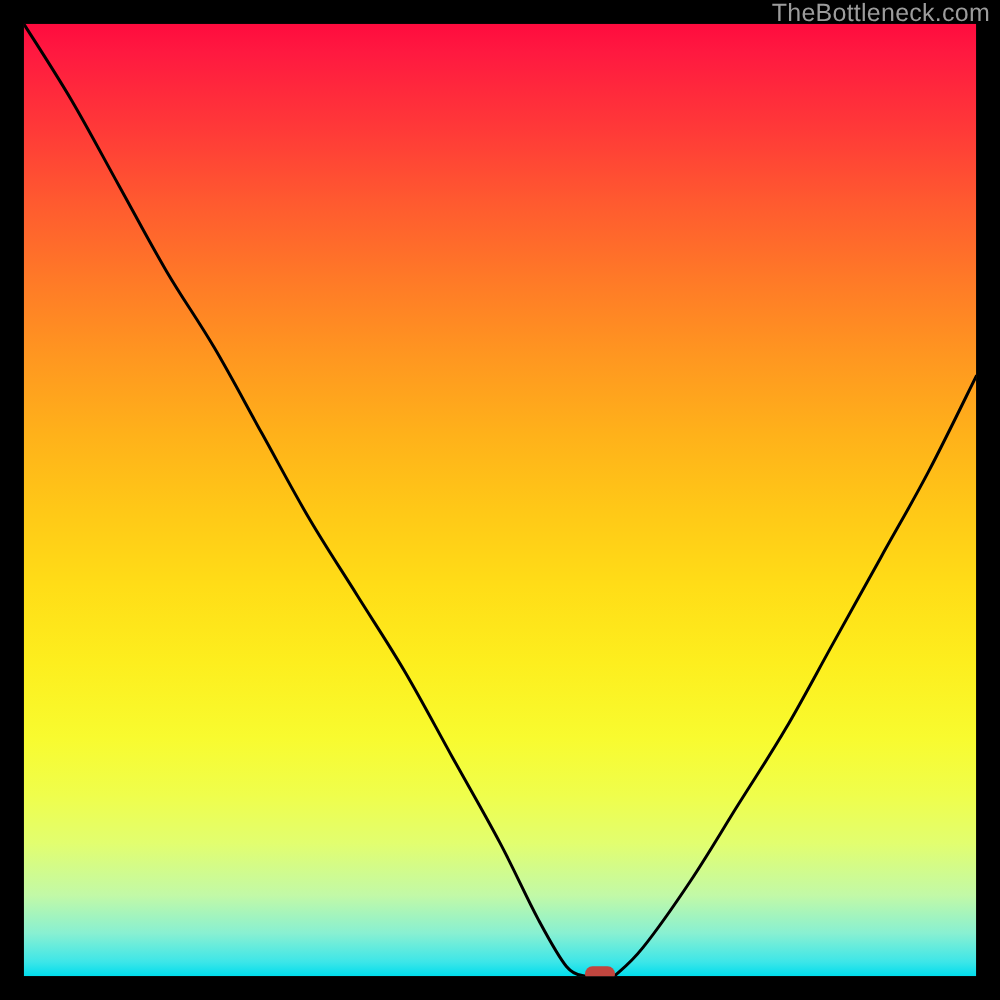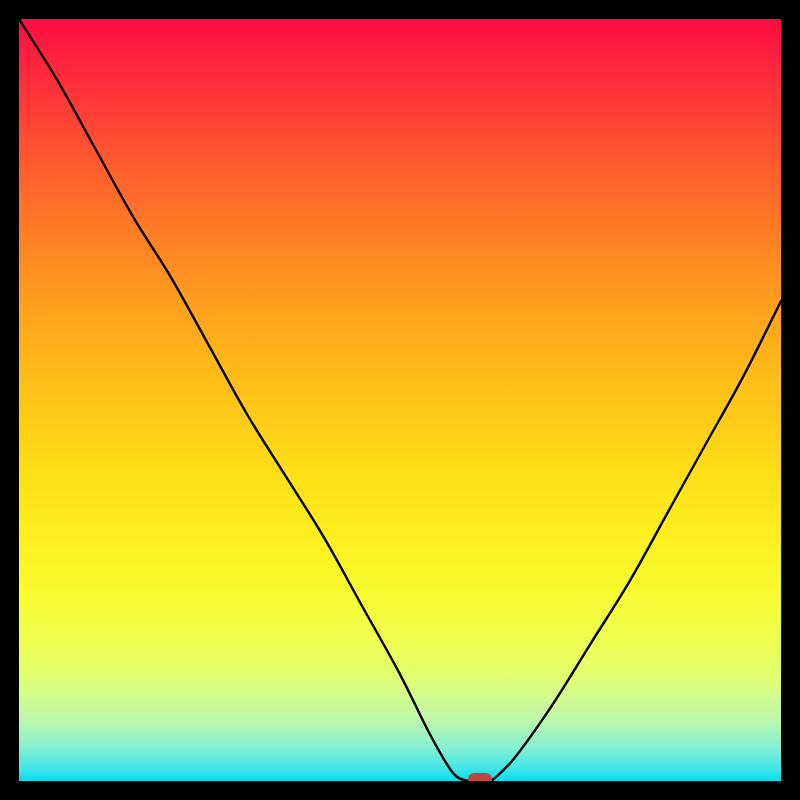--- a/index.html
+++ b/index.html
@@ -80,13 +80,14 @@
     <svg class="curve-svg" viewBox="0 0 762 762" preserveAspectRatio="none">
       <path id="curve-left" fill="none" stroke="#000" stroke-width="2.4" stroke-linecap="round" stroke-linejoin="round" d="M 0.00 0.00 C 6.86 10.97, 24.38 37.64, 38.10 60.96 C 51.82 84.28, 62.48 104.85, 76.20 129.54 C 89.92 154.23, 100.58 174.80, 114.30 198.12 C 128.02 221.44, 138.68 235.76, 152.40 259.08 C 166.12 282.40, 176.78 302.97, 190.50 327.66 C 204.22 352.35, 214.88 372.92, 228.60 396.24 C 242.32 419.56, 252.98 435.25, 266.70 457.20 C 280.42 479.15, 291.08 494.84, 304.80 518.16 C 318.52 541.48, 329.18 562.05, 342.90 586.74 C 356.62 611.43, 368.66 632.00, 381.00 655.32 C 393.34 678.64, 401.88 698.45, 411.48 716.28 C 421.08 734.11, 427.48 746.15, 434.34 754.38 C 441.20 762.61, 446.84 760.63, 449.58 762.00"></path>
       <path id="curve-right" fill="none" stroke="#000" stroke-width="2.4" stroke-linecap="round" stroke-linejoin="round" d="M 472.44 762.00 C 476.55 757.89, 484.33 752.86, 495.30 739.14 C 506.27 725.42, 519.68 706.37, 533.40 685.80 C 547.12 665.23, 557.78 646.79, 571.50 624.84 C 585.22 602.89, 595.88 587.20, 609.60 563.88 C 623.32 540.56, 633.98 519.99, 647.70 495.30 C 661.42 470.61, 672.08 451.41, 685.80 426.72 C 699.52 402.03, 710.18 384.20, 723.90 358.14 C 737.62 332.08, 755.14 295.66, 762.00 281.94"></path>
       <line id="baseline-left" y1="761" y2="761" stroke="#000" stroke-width="0" x1="0" x2="449.58"></line>
       <line id="baseline-right" y1="761" y2="761" stroke="#000" stroke-width="2.4" x1="449.58" x2="472.44"></line>
     </svg>
 
     <div class="marker" id="marker" style="left: 448.818px; top: 754.285px; width: 24.384px; height: 11.43px;"></div>
   </div>
 
+  <div class="watermark">TheBottleneck.com</div>
 </div>
 
 </body></html>

